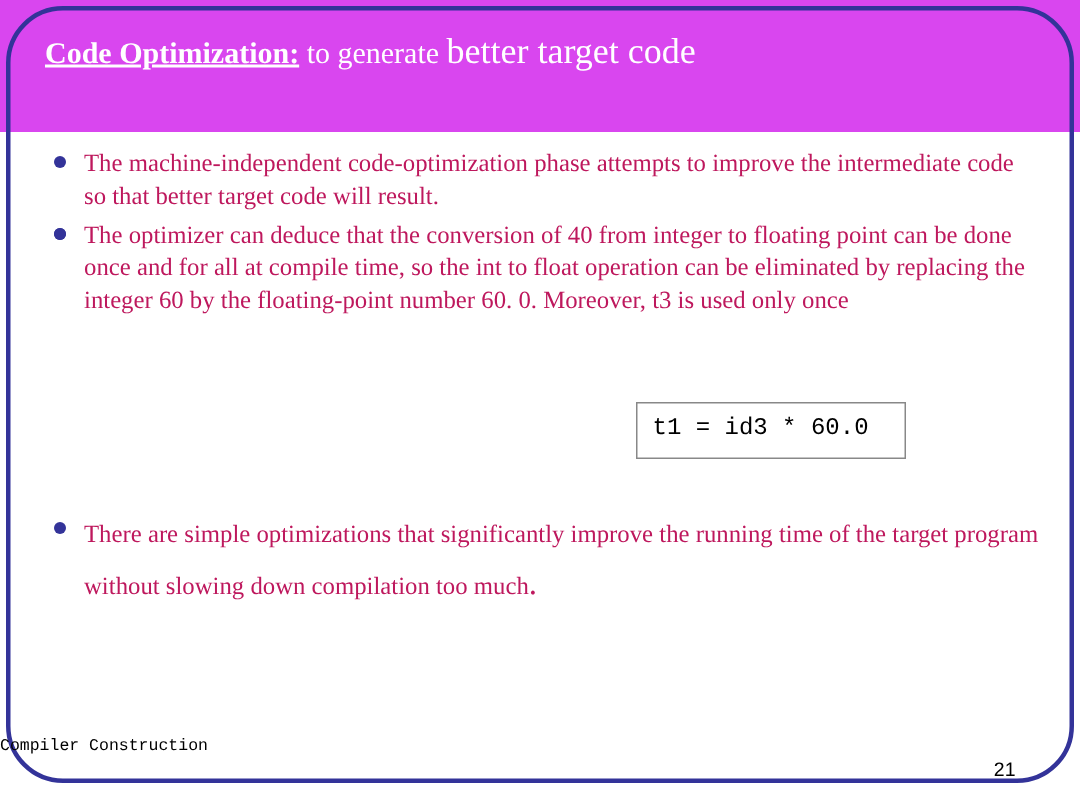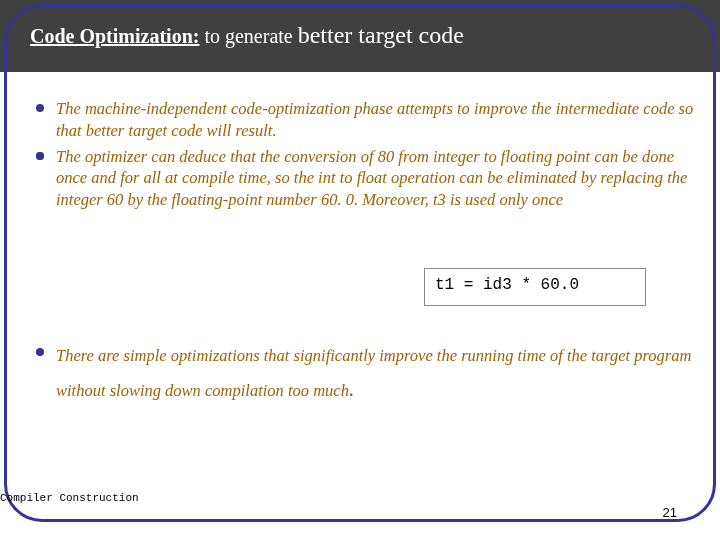--- a/index.html
+++ b/index.html
@@ -25,22 +25,22 @@
     bottom: 18px;
     border: 3px solid #333399;
     border-radius: 38px;
     pointer-events: none;
   }
   .title-bar {
     position: absolute;
     top: 0;
     left: 0;
     right: 0;
-    height: 72px;
-    background: #404040;
+    height: 88px;
+    background: #d946ef;
   }
   .title-text {
     position: absolute;
     top: 22px;
     left: 30px;
     color: #fff;
     font-size: 20px;
   }
   .title-text .bold { font-weight: bold; }
   .title-text .u { text-decoration: underline; }
@@ -53,22 +53,21 @@
   }
   ul.outer {
     list-style: none;
   }
   ul.outer > li {
     position: relative;
     padding-left: 22px;
     font-size: 16.5px;
     line-height: 1.32;
     margin-bottom: 4px;
-    color: #a16207;
-    font-style: italic;
+    color: #be185d;
   }
   ul.outer > li::before {
     content: "";
     position: absolute;
     left: 2px;
     top: 6px;
     width: 8px;
     height: 8px;
     border-radius: 50%;
     background: #333399;
@@ -90,21 +89,21 @@
     top: 7px;
     width: 6px;
     height: 6px;
     border-radius: 50%;
     background: #333399;
   }
   .code-figure {
     position: absolute;
     top: 268px;
     left: 424px;
-    width: 222px;
+    width: 180px;
     border: 1px solid #888;
     background: #fff;
     padding: 6px 10px 8px 10px;
     font-family: "Courier New", monospace;
     font-size: 16px;
     line-height: 1.35;
     color: #000;
   }
   .last-bullet-wrap {
     position: absolute;
@@ -150,21 +149,21 @@
   </div>
 
   <div class="content">
     <ul class="outer">
       <li>
         <span>The machine-independent code-optimization phase attempts to improve the intermediate code so that better target code will result.</span>
       </li>
       <li>
       </li>
       <li>
-        <span>The optimizer can deduce that the conversion of 80 from integer to floating point can be done once and for all at compile time, so the int to float operation can be eliminated by replacing the integer 60 by the floating-point number 60. 0. Moreover, t3 is used only once</span>
+        <span>The optimizer can deduce that the conversion of 40 from integer to floating point can be done once and for all at compile time, so the int to float operation can be eliminated by replacing the integer 60 by the floating-point number 60. 0. Moreover, t3 is used only once</span>
       </li>
     </ul>
   </div>
 
   <div class="code-figure">
     <div>t1 = id3 * 60.0</div>
   </div>
 
   <div class="last-bullet-wrap">
     <ul class="outer">

